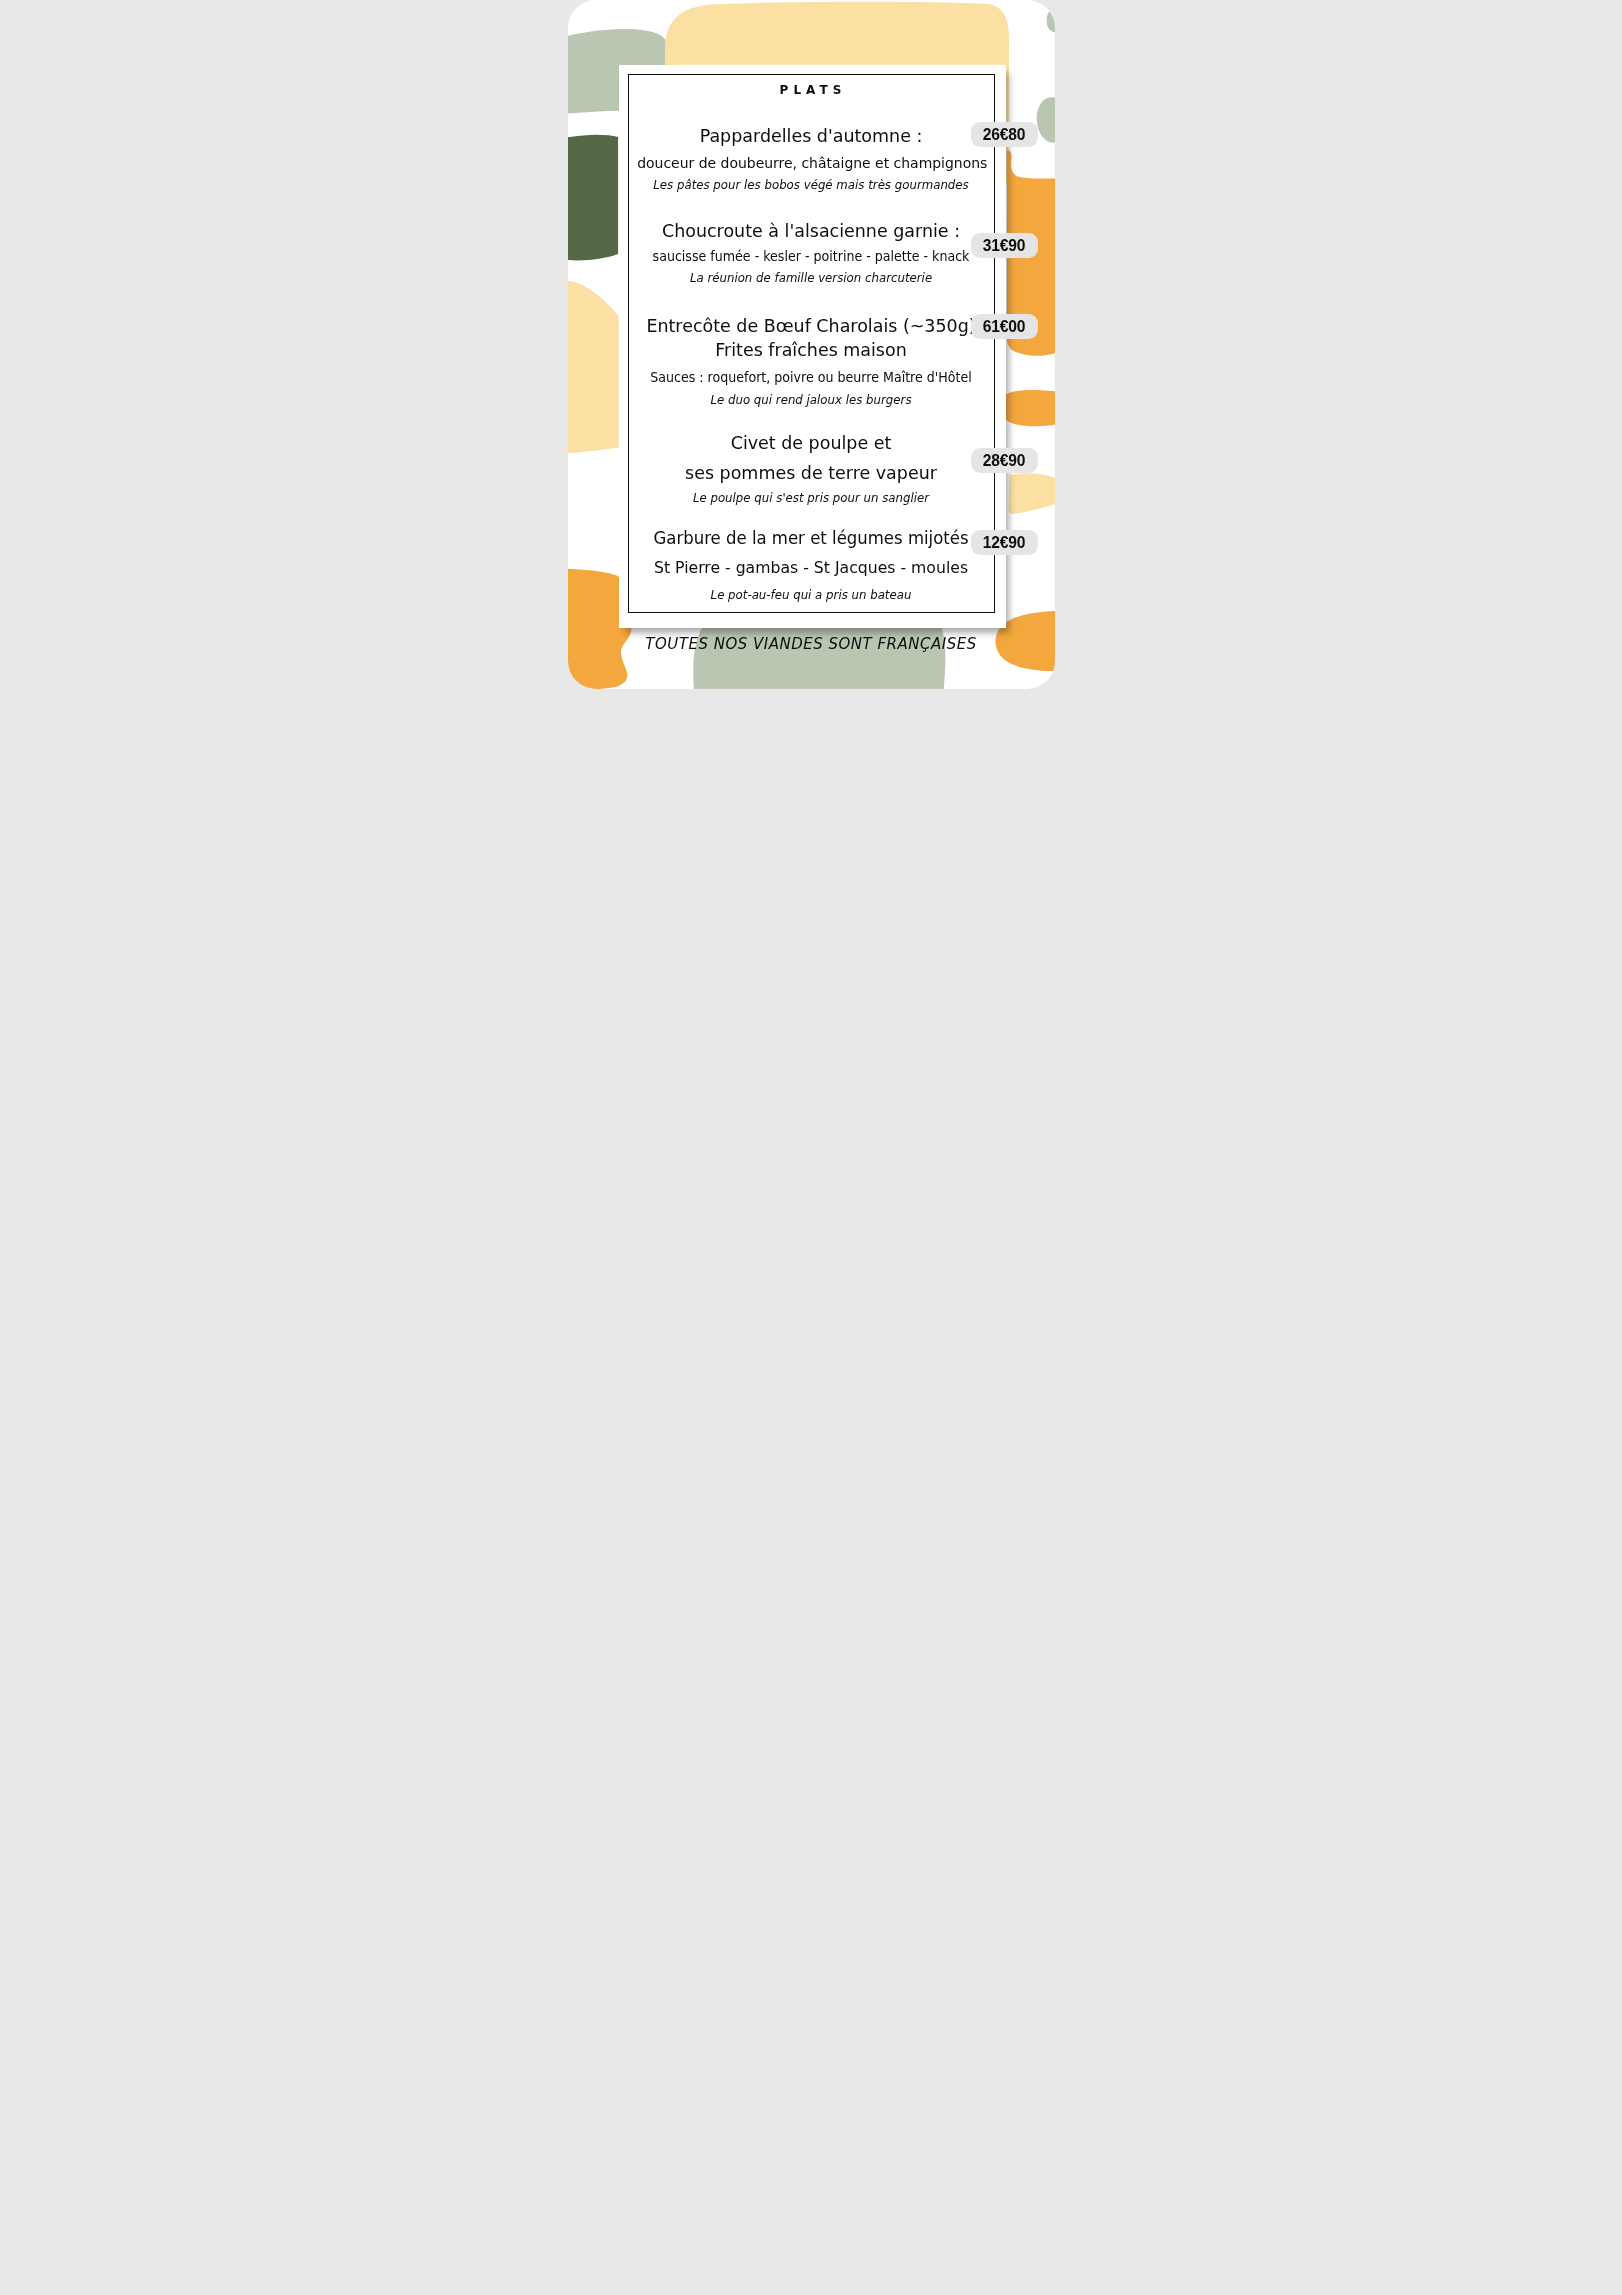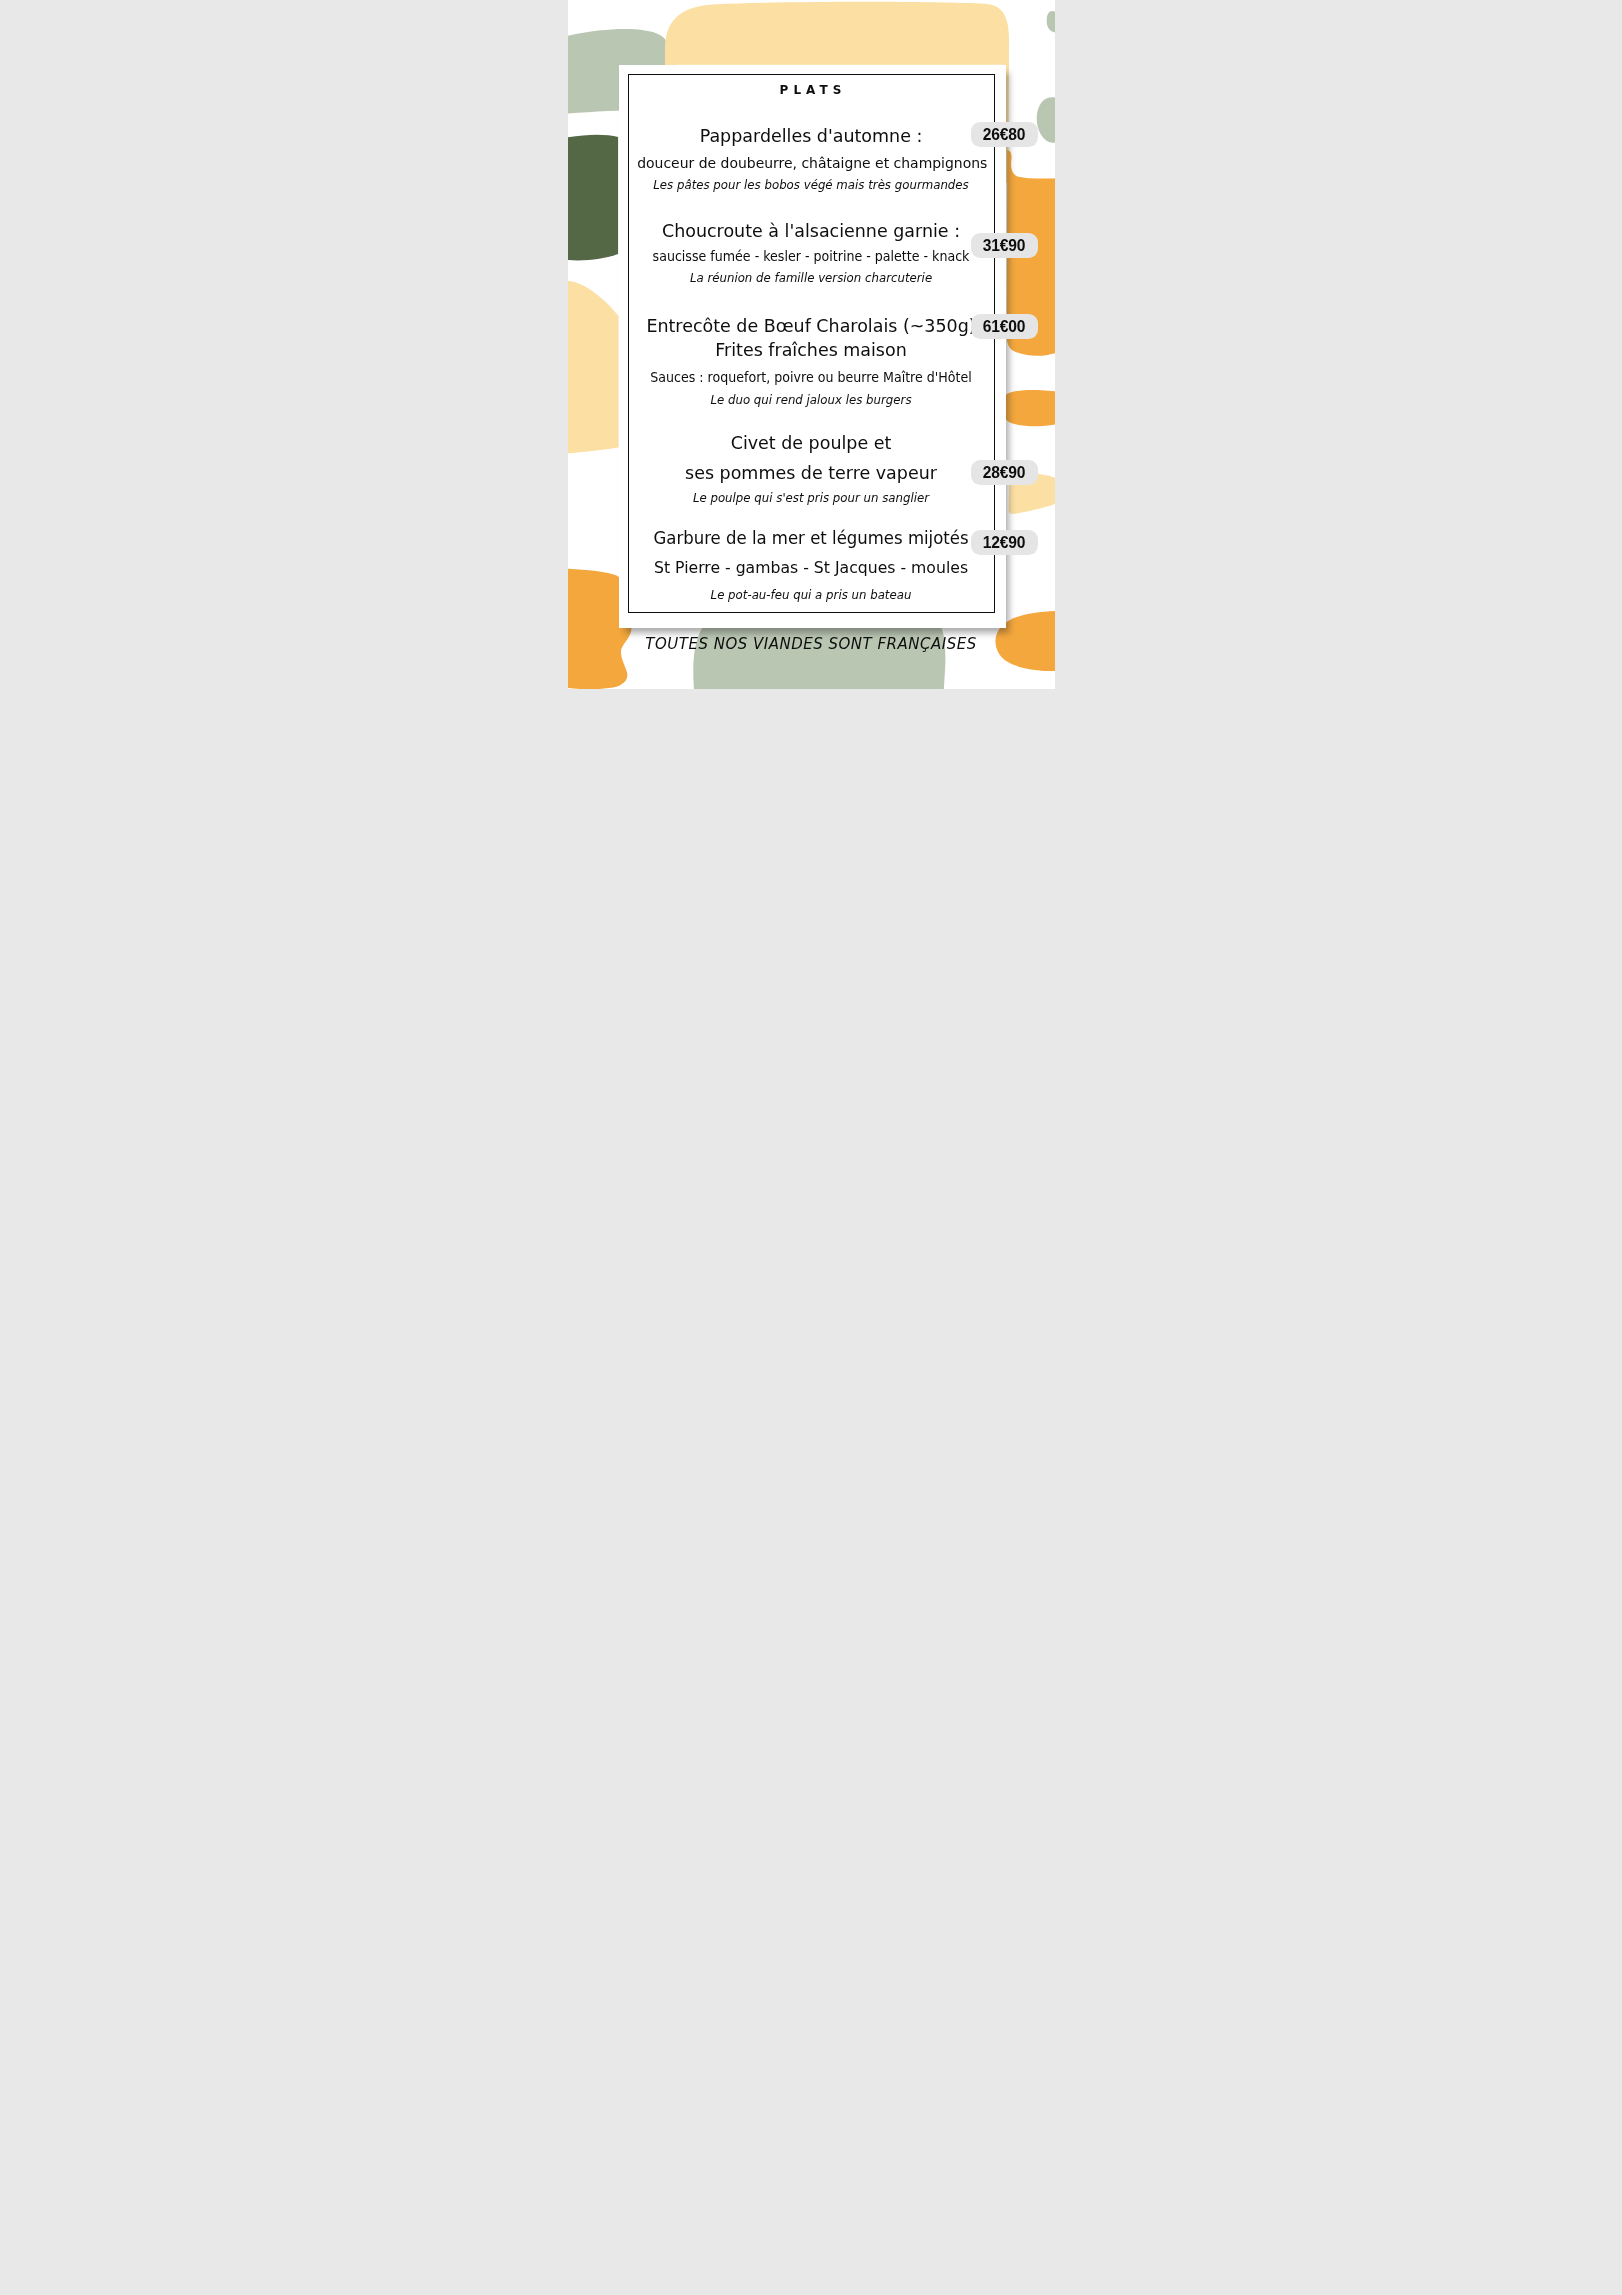--- a/index.html
+++ b/index.html
@@ -4,20 +4,21 @@
 <style>
   html,body{margin:0;padding:0;background:#e8e8e8;}
   .page{
     position:relative;
     width:487px;height:689px;
     margin:0 auto;
     background:#ffffff;
     overflow:hidden;
     font-family:"DejaVu Sans",sans-serif;
     color:#0e0e0e;
+    border-radius:28px;
   }
   svg.blobs{position:absolute;left:0;top:0;width:487px;height:689px;z-index:1;}
   .card{
     position:absolute;left:51px;top:65px;width:387px;height:563px;
     background:#ffffff;z-index:2;
     box-shadow:4.6px 6.4px 6.4px -1.8px rgba(40,40,40,.38);
   }
   .card-border{
     position:absolute;left:9.6px;top:9.2px;right:10.6px;bottom:15px;
     border:1.8px solid #0e0e0e;
@@ -106,21 +107,21 @@
   <div class="txt t40" style="top:350px">Frites fraîches maison</div>
   <div class="txt m29" style="top:378px">Sauces : roquefort, poivre ou beurre Maître d'Hôtel</div>
   <div class="txt tag" style="top:400px">Le duo qui rend jaloux les burgers</div>
   <div class="badge" style="top:314px">
       <span>61€00</span>
     </div>
 
   <div class="txt t40" style="top:443px">Civet de poulpe et</div>
   <div class="txt t40" style="top:473px">ses pommes de terre vapeur</div>
   <div class="txt tag" style="top:498px">Le poulpe qui s'est pris pour un sanglier</div>
-  <div class="badge" style="top:460px">
+  <div class="badge" style="top:448px">
       <span>28€90</span>
     </div>
 
   <div class="txt t38" style="top:539px">Garbure de la mer et légumes mijotés</div>
   <div class="txt m36" style="top:568px">St Pierre - gambas - St Jacques - moules</div>
   <div class="txt tag" style="top:595px">Le pot-au-feu qui a pris un bateau</div>
   <div class="badge" style="top:530px">
       <span>12€90</span>
     </div>
 

